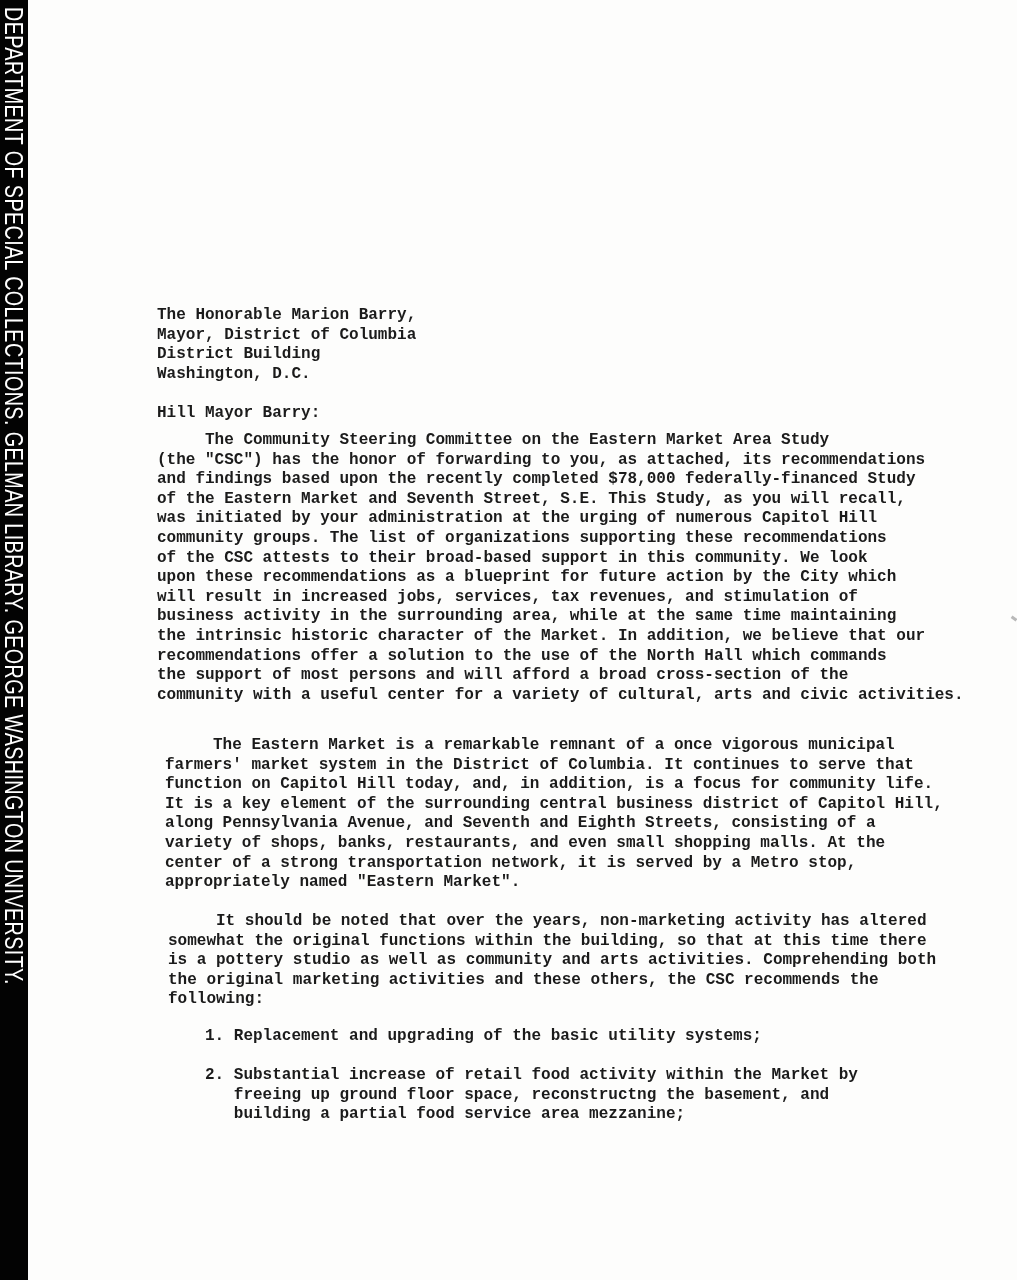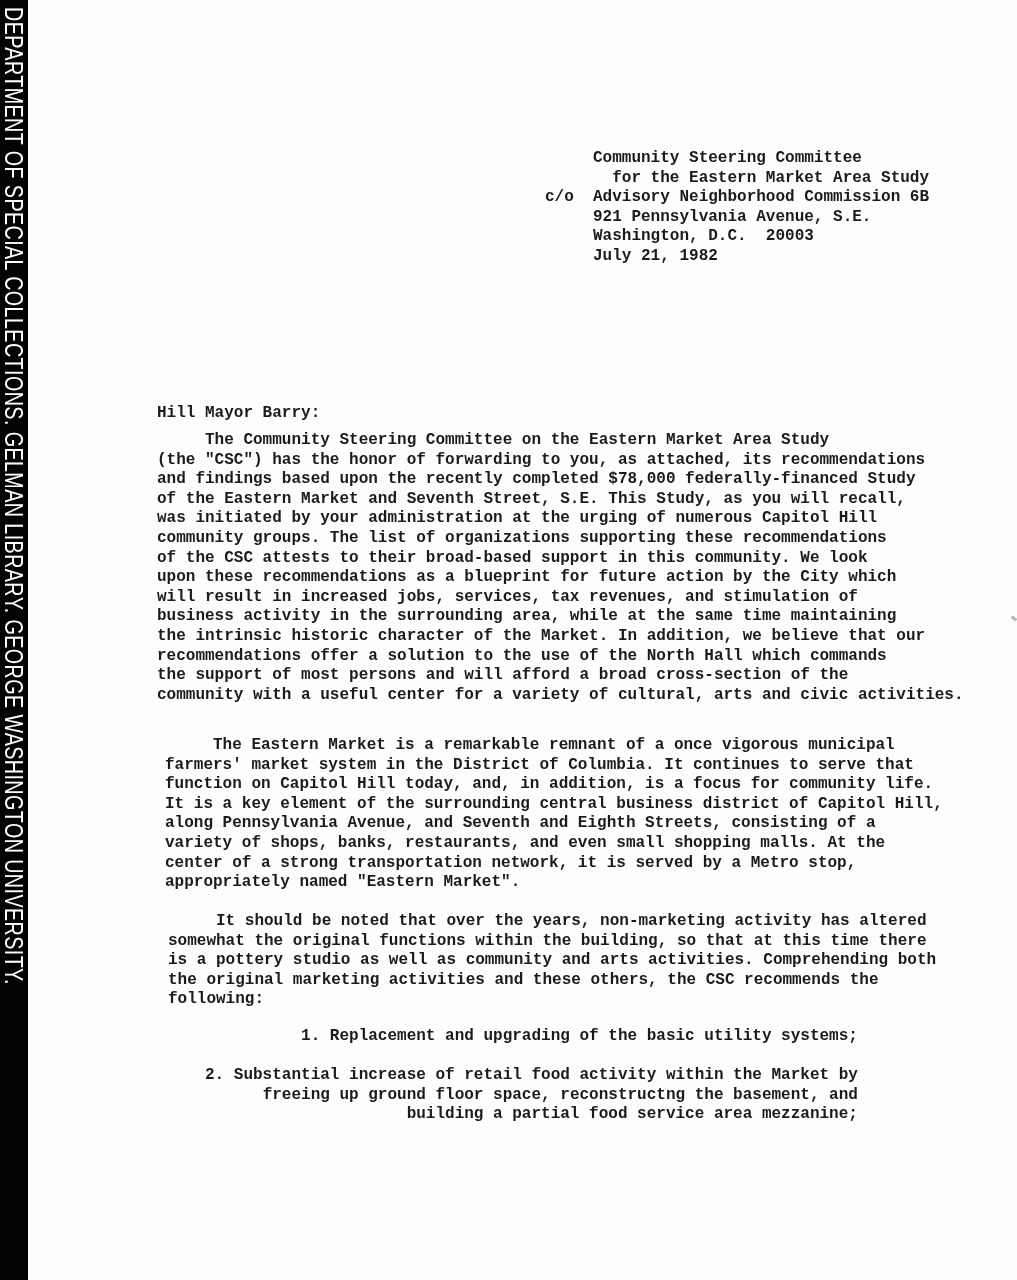--- a/index.html
+++ b/index.html
@@ -47,47 +47,45 @@
     color: #1b1b1b;
     white-space: pre;
     letter-spacing: 0;
   }
   .sender-block    { left: 545px; top: 149px; }
   .recipient-block { left: 157px; top: 306px; }
   .salutation      { left: 157px; top: 404px; }
   .para-1          { left: 157px; top: 431px; }
   .para-2          { left: 157px; top: 736px; margin-left: 8px; }
   .para-3          { left: 168px; top: 912px; }
-  .rec-list        { left: 157px; top: 1027px; text-align: right; }
+  .rec-list        { left: 157px; top: 1027px; }
 
   
   .scan-speck {
     position: absolute;
     left: 1011px; top: 617px;
     width: 6px; height: 3px;
     background: #b9b9b9;
     transform: rotate(35deg);
   }
 </style>
 </head>
 <body>
 
 <div class="page">
 
   <div class="spine-bar">
     <span class="spine-text">DEPARTMENT OF SPECIAL COLLECTIONS. GELMAN LIBRARY. GEORGE WASHINGTON UNIVERSITY.</span>
   </div>
 
-  <pre class="tw sender-block">     Community Steering Committee
-       for the Eastern Market Area Study
-c/o  Advisory Neighborhood Commission 6B
-     921 Pennsylvania Avenue, S.E.
-     Washington, D.C.  20003
-     July 21, 1982</pre>
 
+  <pre class="tw recipient-block">The Honorable Marion Barry,
+Mayor, District of Columbia
+District Building
+Washington, D.C.</pre>
 
   <pre class="tw salutation">Hill Mayor Barry:</pre>
 
   <pre class="tw para-1">     The Community Steering Committee on the Eastern Market Area Study
 (the "CSC") has the honor of forwarding to you, as attached, its recommendations
 and findings based upon the recently completed $78,000 federally-financed Study
 of the Eastern Market and Seventh Street, S.E. This Study, as you will recall,
 was initiated by your administration at the urging of numerous Capitol Hill
 community groups. The list of organizations supporting these recommendations
 of the CSC attests to their broad-based support in this community. We look

